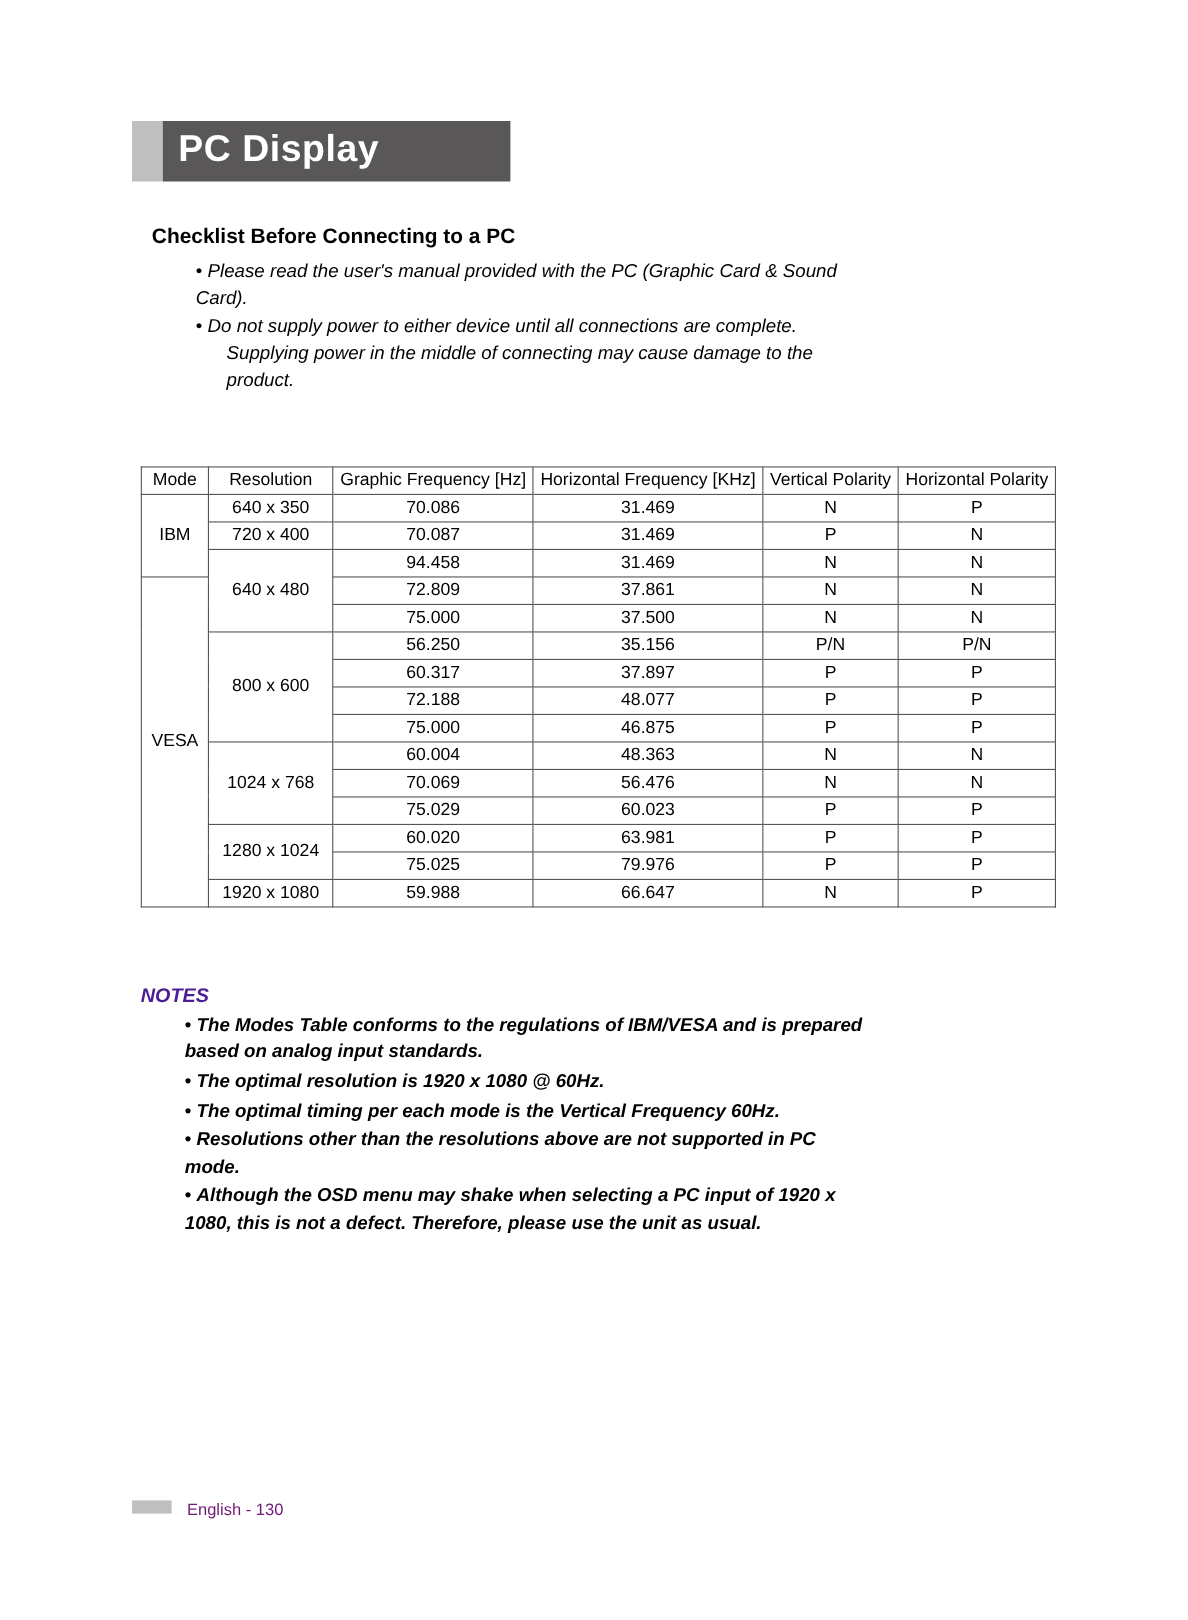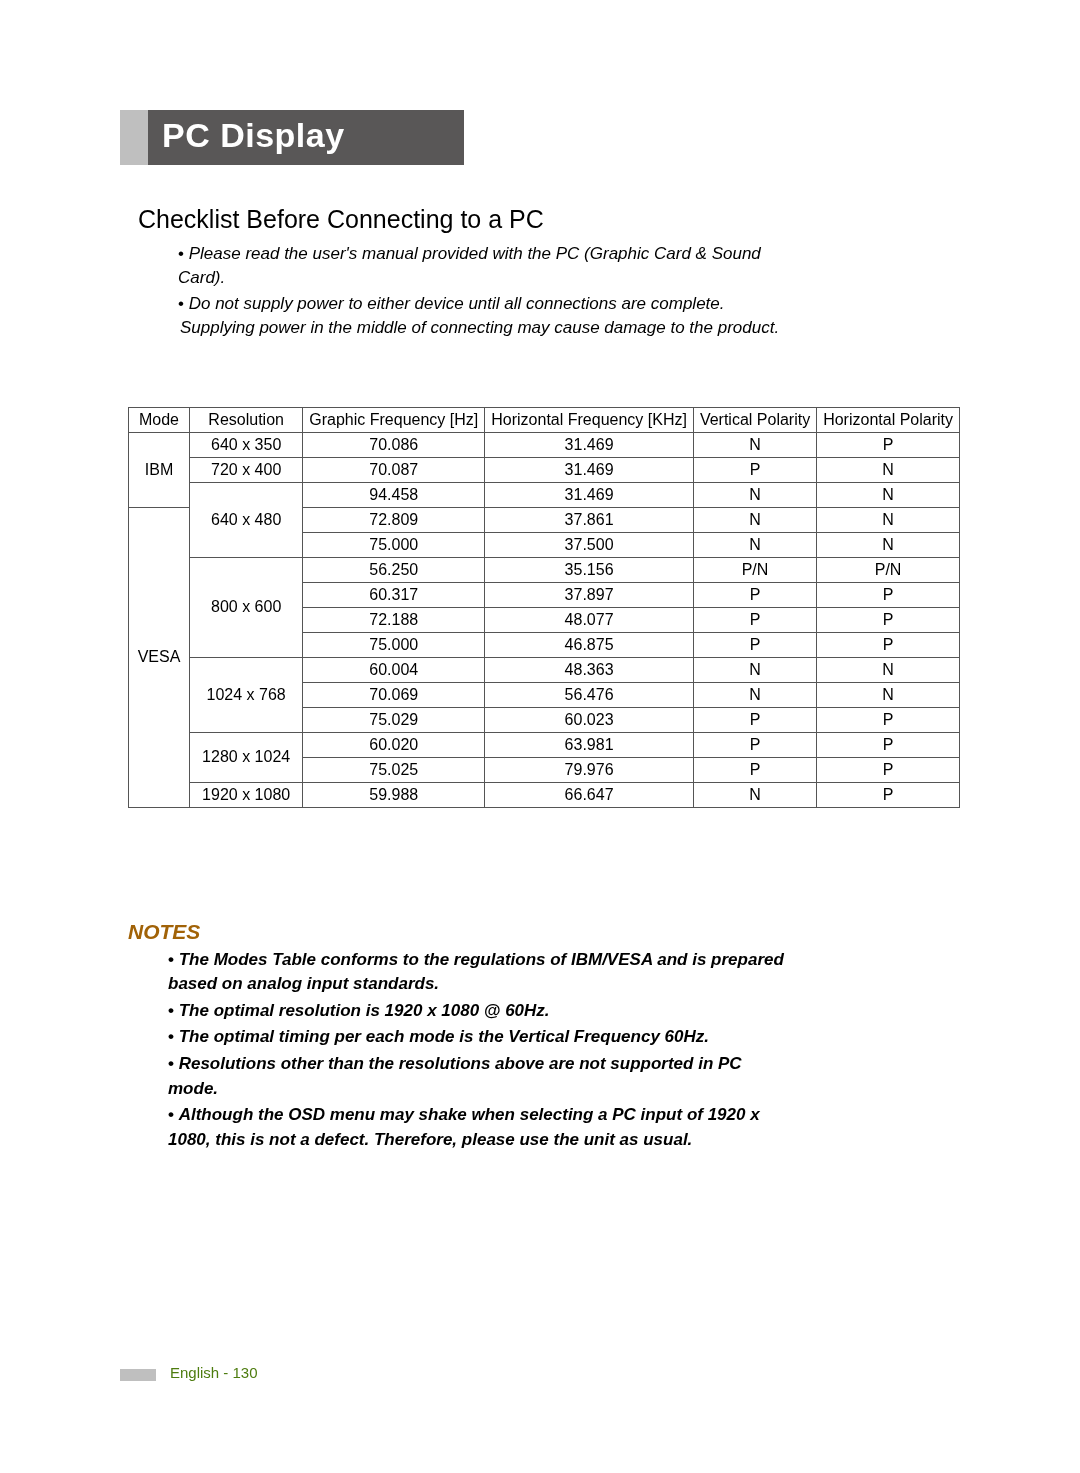--- a/index.html
+++ b/index.html
@@ -31,39 +31,39 @@
     background: #595757;
     color: #fff;
     font-weight: 700;
     font-size: 34px;
     letter-spacing: 0.5px;
     padding: 6px 22px 10px 14px;
     display: inline-block;
     width: 280px;
   }
   .section-h {
-    font-weight: 400;
-    font-size: 25px;
+    font-weight: 700;
+    font-size: 19px;
     margin: 22px 0 8px 18px;
   }
   .bullets {
     margin: 0 0 0 18px;
     font-style: italic;
     font-size: 17px;
     line-height: 1.42;
   }
   .bullets li { list-style: none; margin: 2px 0; }
   .bullets li::before { content: "• "; font-style: normal; }
-  .bullets .cont { display: block; margin-left: 2px; }
+  .bullets .cont { display: block; margin-left: 28px; }
   .notes-h {
     font-weight: 700;
     font-style: italic;
-    font-size: 21px;
-    margin: 112px 0 4px 8px;
-    color:#a16207;
+    font-size: 18px;
+    margin: 70px 0 4px 8px;
+    color:#4c1d95;
   }
   .notes-list {
     margin: 0 0 0 8px;
     font-style: italic;
     font-size: 17px;
     line-height: 1.45;
     font-weight: bold;
   }
   .notes-list li { list-style: none; margin: 2px 0; }
   .notes-list li::before { content: "• "; font-style: normal; }
@@ -88,23 +88,23 @@
   .col-res  { width: 118px; }
   .col-vf   { width: 160px; }
   .col-hf   { width: 182px; }
   .col-vp   { width: 118px; }
   .col-hp   { width: 132px; }
   .footer {
     position: absolute;
     left: 120px;
     bottom: 92px;
     display: flex;
-    align-items: flex-end;
+    align-items: flex-start;
     font-size: 15px;
-    color:#4d7c0f;
+    color:#701a75;
   }
   .footer-swatch {
     width: 36px;
     height: 12px;
     background: #bfbfbf;
     margin-right: 14px;
   }
 </style>
 </head>
 <body>

